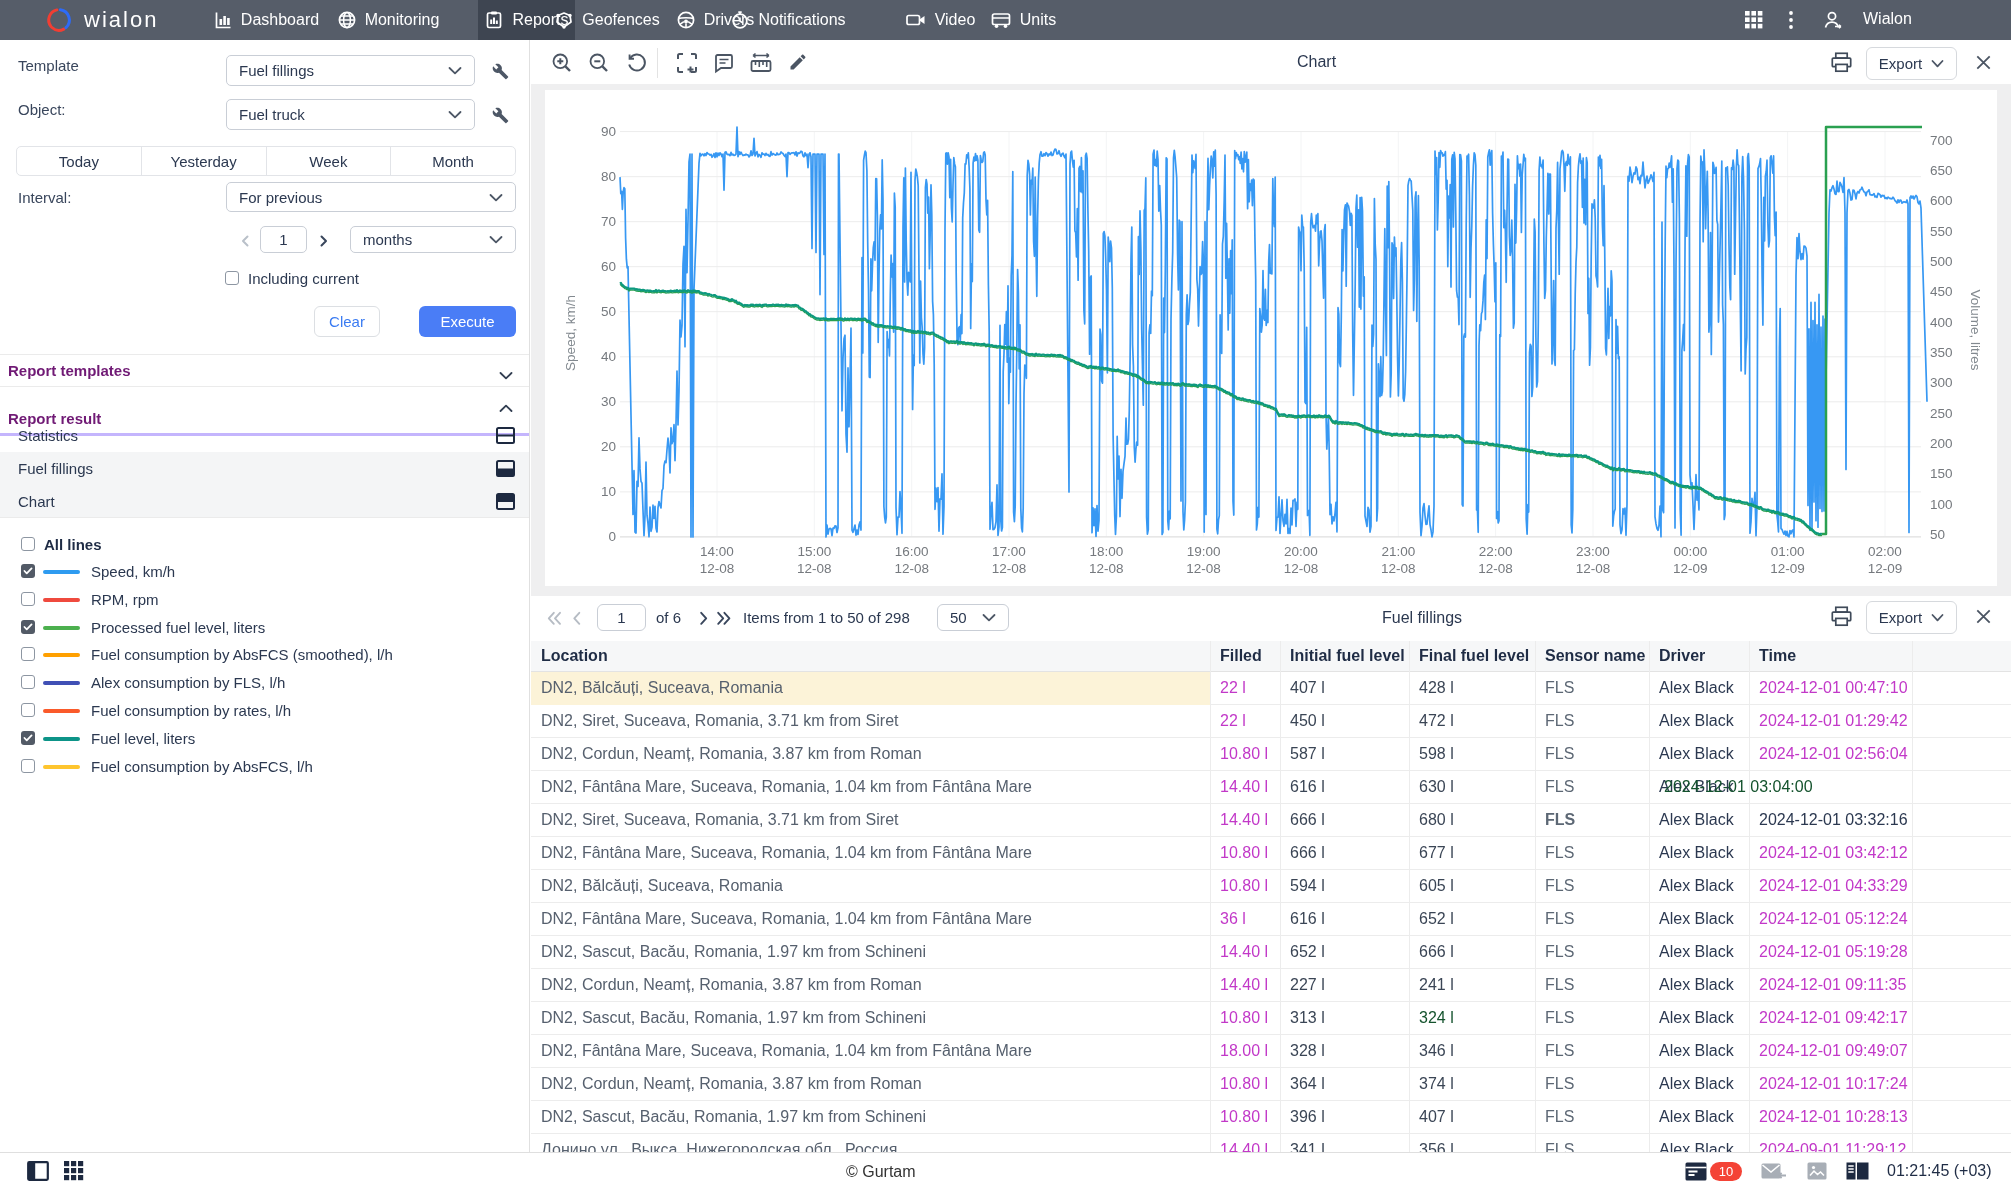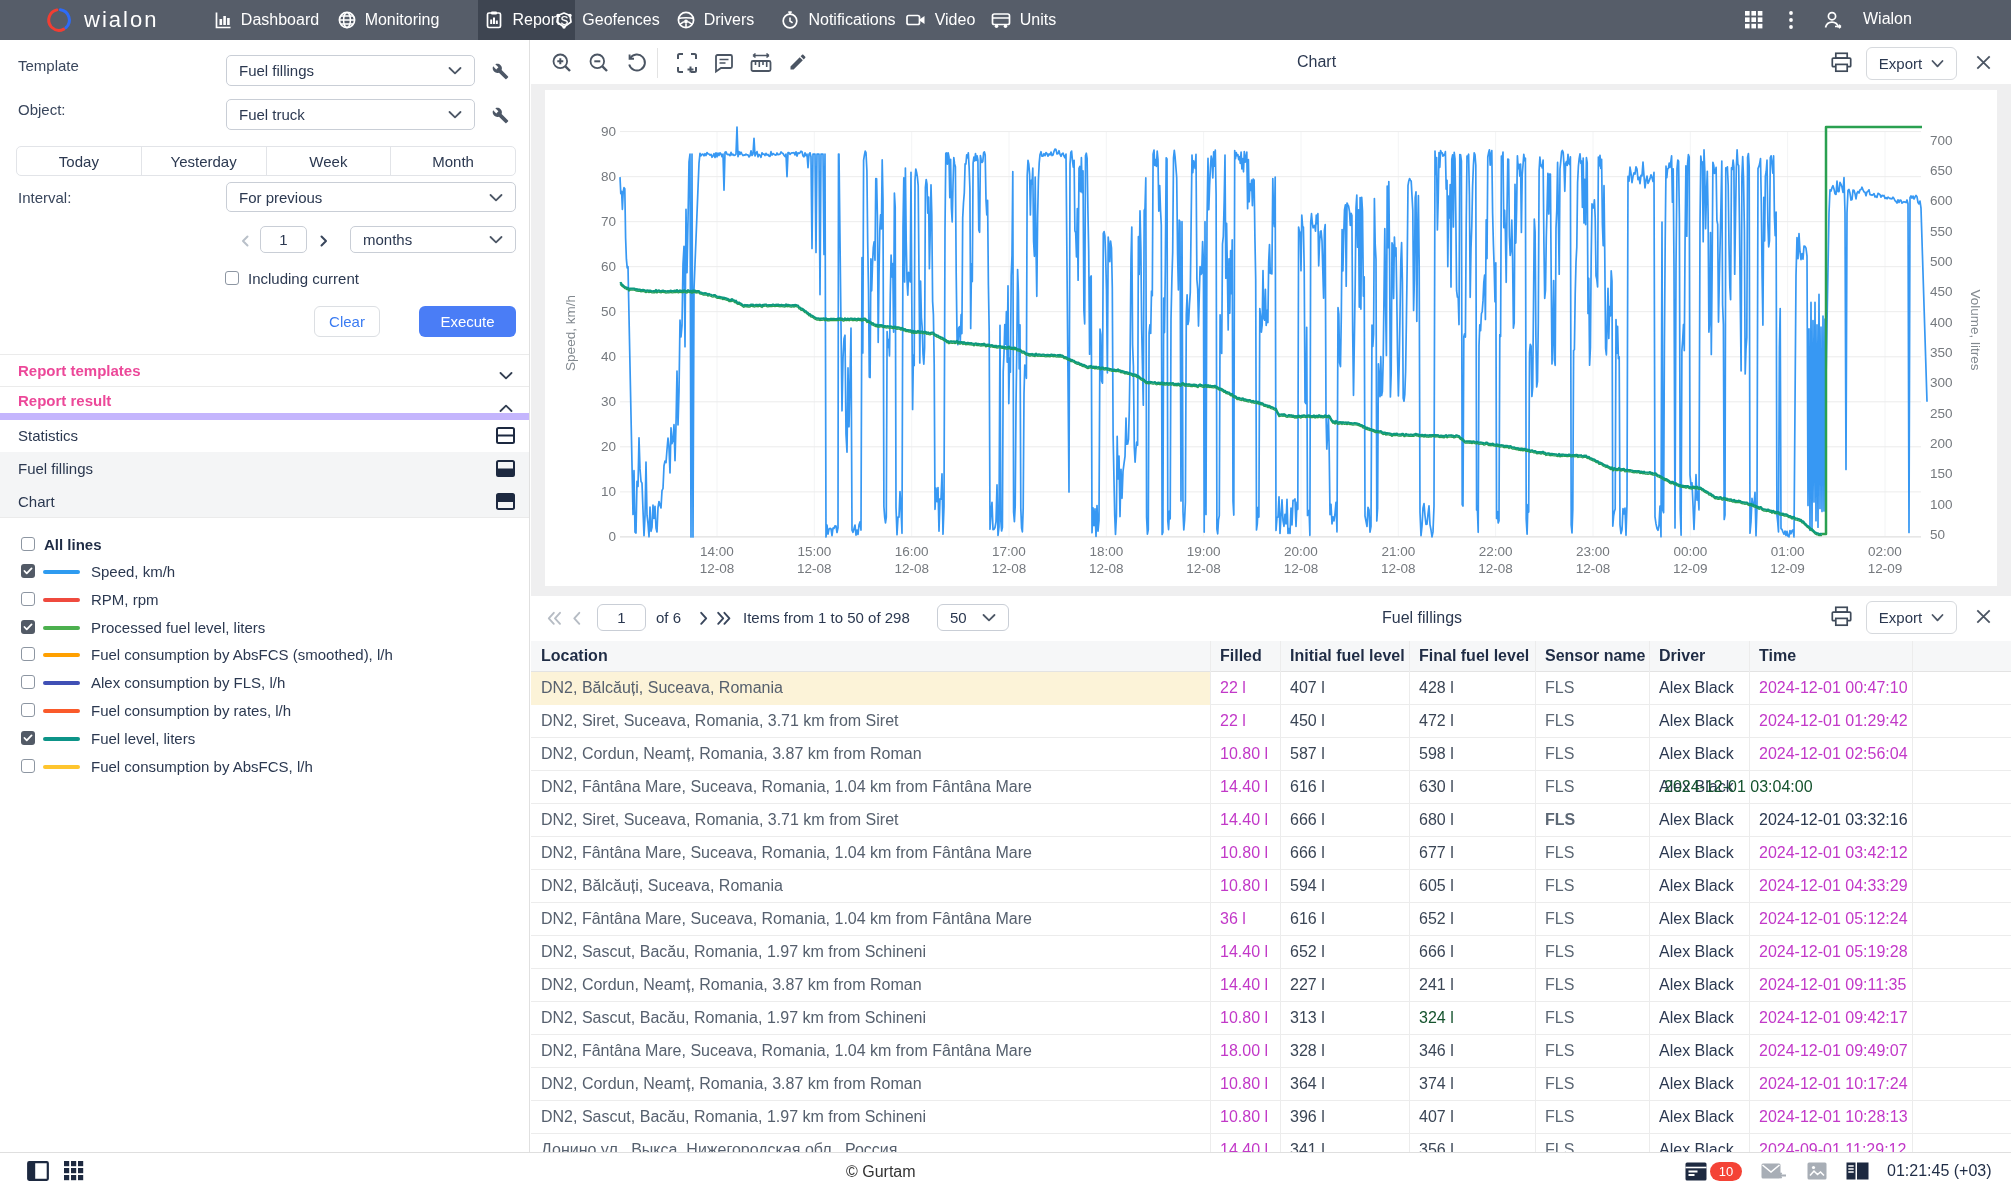--- a/index.html
+++ b/index.html
@@ -3,21 +3,21 @@
 *{margin:0;padding:0;box-sizing:border-box}
 html,body{width:2011px;height:1190px;overflow:hidden;font-family:"Liberation Sans",sans-serif;background:#fff}
 .abs{position:absolute}
 .navbar{position:absolute;left:0;top:0;width:2011px;height:40px;background:#565d69}
 .nitem{position:absolute;top:0;height:40px;display:flex;align-items:center;justify-content:center;gap:8px;color:#fff;font-size:16px;font-weight:400}
 .sidebar{position:absolute;left:0;top:40px;width:530px;height:1112px;background:#fff;border-right:1px solid #e0e0e0}
 .lbl{position:absolute;font-size:15px;color:#39465c}
 .sel{position:absolute;background:#fff;border:1px solid #c9ced6;border-radius:5px;font-size:15px;color:#2b3850;display:flex;align-items:center;padding:0 12px}
 .sel svg{position:absolute;right:12px}
 .btn{position:absolute;height:31px;border-radius:6px;font-size:15px;display:flex;align-items:center;justify-content:center}
-.sech{position:absolute;left:0;width:529px;height:33px;font-size:15px;font-weight:700;color:#ec4899;display:flex;align-items:center;padding-left:18px}
+.sech{position:absolute;left:0;width:529px;height:33px;font-size:15px;font-weight:700;color:#701a75;display:flex;align-items:center;padding-left:8px}
 .prow{position:absolute;left:0;width:529px;height:33px;font-size:15px;color:#2b3850;display:flex;align-items:center;padding-left:18px}
 .picon{position:absolute;left:496px}
 .cbl{position:absolute;font-size:15px;color:#2b3850}
 .sw{position:absolute;height:4px;border-radius:2px;width:37px}
 .expbtn{position:absolute;width:91px;height:33px;border:1px solid #d6d9dd;border-radius:6px;background:#fff;font-size:15px;color:#2b3850;display:flex;align-items:center;justify-content:center;gap:9px}
 .cell{position:absolute;font-size:16px;white-space:nowrap;overflow:hidden}
 </style></head><body>
 <div class="navbar">
 <svg style="position:absolute;left:45px;top:6px" width="28" height="28" viewBox="0 0 28 28">
       <path d="M 11.9 3.9 A 10.3 10.3 0 0 0 5.9 20.3" stroke="#f13e33" stroke-width="3" fill="none" stroke-linecap="round"></path>
@@ -62,21 +62,21 @@
       <span>Geofences</span>
     </div>
 <div class="nitem" style="left:668px;width:94px;">
       <svg width="20" height="20" viewBox="0 0 20 20" fill="none">
         <circle cx="10" cy="10" r="7.6" stroke="#ffffff" stroke-width="1.7"></circle>
         <circle cx="10" cy="11.5" r="2" fill="#ffffff"></circle>
         <path d="M2.8 8.6c2.3-1.2 12.2-1.2 14.4 0M10 13.5v4M7.9 11.7l-4.5 3M12.1 11.7l4.5 3" stroke="#ffffff" stroke-width="1.6"></path>
       </svg>
       <span>Drivers</span>
     </div>
-<div class="nitem" style="left:770px;width:136px;">
+<div class="nitem" style="left:720px;width:136px;">
       <svg width="20" height="20" viewBox="0 0 20 20" fill="none">
         <circle cx="10" cy="11" r="6.8" stroke="#ffffff" stroke-width="1.7"></circle>
         <path d="M10 7.5V11l2.6 1.8" stroke="#ffffff" stroke-width="1.6"></path>
         <path d="M8.3 2.2h3.4M10 2.2v2" stroke="#ffffff" stroke-width="1.7"></path>
       </svg>
       <span>Notifications</span>
     </div>
 <div class="nitem" style="left:898px;width:84px;">
       <svg width="22" height="20" viewBox="0 0 22 20" fill="none">
         <rect x="2" y="5.5" width="12.5" height="9" rx="1.8" stroke="#ffffff" stroke-width="1.7"></rect>
@@ -152,21 +152,21 @@
       <path d="M1.5 2 7.0 7.4 12.5 2" stroke="#4d5766" stroke-width="1.8" stroke-linecap="round" stroke-linejoin="round"></path>
     </svg></div>
 <div style="position:absolute;left:225px;top:271px;width:14px;height:14px;background:#fff;border:1.5px solid #8d96a2;border-radius:3px;box-sizing:border-box"></div>
 <div class="cbl" style="left:248px;top:270px">Including current</div>
 <div class="btn" style="left:314px;top:306px;width:66px;border:1px solid #dcdfe3;color:#3a7bf2;background:#fff">Clear</div>
 <div class="btn" style="left:419px;top:306px;width:97px;border:none;color:#fff;background:#4a7df6">Execute</div>
 <div class="sech" style="top:354px;border-top:1px solid #ebebeb;border-bottom:1px solid #ebebeb">Report templates</div>
 <div class="abs" style="left:499px;top:366px"><svg width="14" height="9" viewBox="0 0 14 9" fill="none">
       <path d="M1.5 2 7.0 7.4 12.5 2" stroke="#333f52" stroke-width="1.8" stroke-linecap="round" stroke-linejoin="round"></path>
     </svg></div>
-<div class="sech" style="top:387px;border-bottom:7px solid #c4b5fd">Report result</div>
+<div class="sech" style="top:403px;border-bottom:3px solid #c4b5fd">Report result</div>
 <div class="abs" style="left:499px;top:399px"><svg width="14" height="9" viewBox="0 0 14 9" fill="none">
       <path d="M1.5 7 7.0 1.6 12.5 7" stroke="#333f52" stroke-width="1.8" stroke-linecap="round" stroke-linejoin="round"></path>
     </svg></div>
 <div class="prow" style="top:419px">Statistics</div>
 <div class="picon" style="top:427px"><svg width="19" height="17" viewBox="0 0 19 17" fill="none">
       <rect x="1" y="1" width="17" height="15" rx="1.5" stroke="#1d2940" stroke-width="2"></rect>
       <line x1="1" y1="8.5" x2="18" y2="8.5" stroke="#1d2940" stroke-width="2"></line>
     </svg></div>
 <div class="prow" style="top:452px;background:#f4f5f6">Fuel fillings</div>
 <div class="picon" style="top:460px"><svg width="19" height="17" viewBox="0 0 19 17" fill="none">

